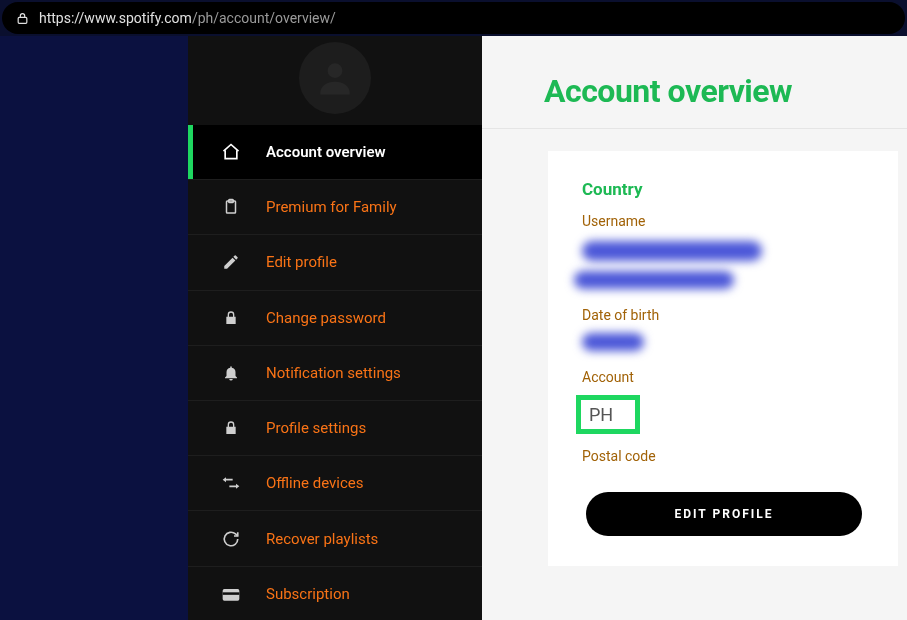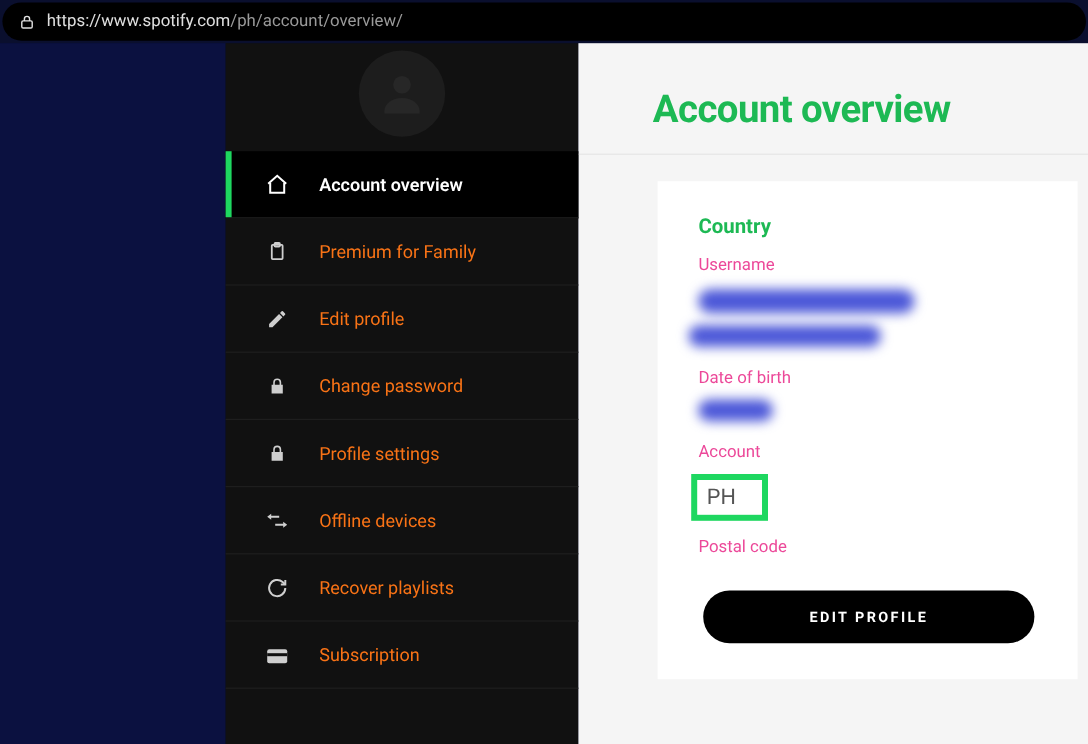--- a/index.html
+++ b/index.html
@@ -84,21 +84,21 @@
       padding: 28px 34px 30px 34px;
       margin-left: 4px;
     }
     .section-head {
       color: #1db954;
       font-size: 17px;
       font-weight: 700;
       margin-bottom: 14px;
     }
     .field-label {
-      color: #ec4899;
+      color: #a16207;
       font-size: 14px;
       margin-bottom: 6px;
       margin-top: 12px;
     }
     .blur {
       display: inline-block;
       background: #4b57d8;
       border-radius: 10px;
       filter: blur(5px);
     }
@@ -189,20 +189,28 @@
 
     <div class="side-item">
       <span class="icon">
         <svg width="16" height="16" viewBox="0 0 24 24" fill="currentColor">
             <path d="M17 10V7a5 5 0 0 0-10 0v3H5v11h14V10h-2zm-8-3a3 3 0 0 1 6 0v3H9V7z"></path>
           </svg>
       </span>
       <span class="label">Change password</span>
     </div>
 
+    <div class="side-item">
+      <span class="icon">
+        <svg width="18" height="18" viewBox="0 0 24 24" fill="currentColor">
+            <path d="M12 22a2.5 2.5 0 0 0 2.45-2h-4.9A2.5 2.5 0 0 0 12 22zm6-6V11a6 6 0 0 0-5-5.91V4a1 1 0 0 0-2 0v1.09A6 6 0 0 0 6 11v5l-2 2v1h16v-1l-2-2z"></path>
+          </svg>
+      </span>
+      <span class="label">Notification settings</span>
+    </div>
 
     <div class="side-item">
       <span class="icon">
         <svg width="16" height="16" viewBox="0 0 24 24" fill="currentColor">
             <path d="M17 10V7a5 5 0 0 0-10 0v3H5v11h14V10h-2zm-8-3a3 3 0 0 1 6 0v3H9V7z"></path>
           </svg>
       </span>
       <span class="label">Profile settings</span>
     </div>
 

